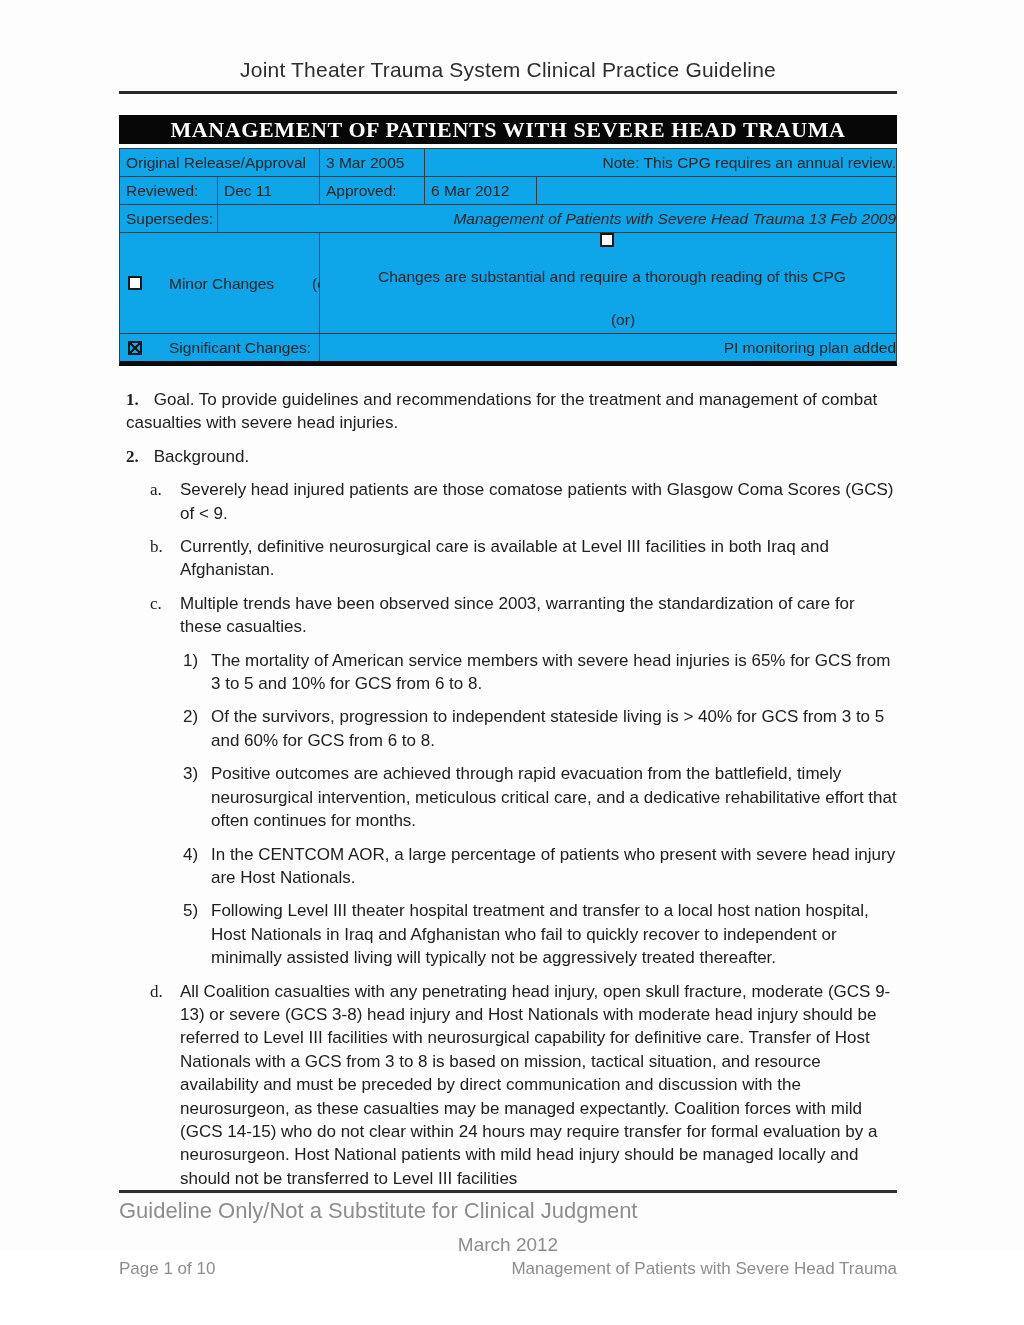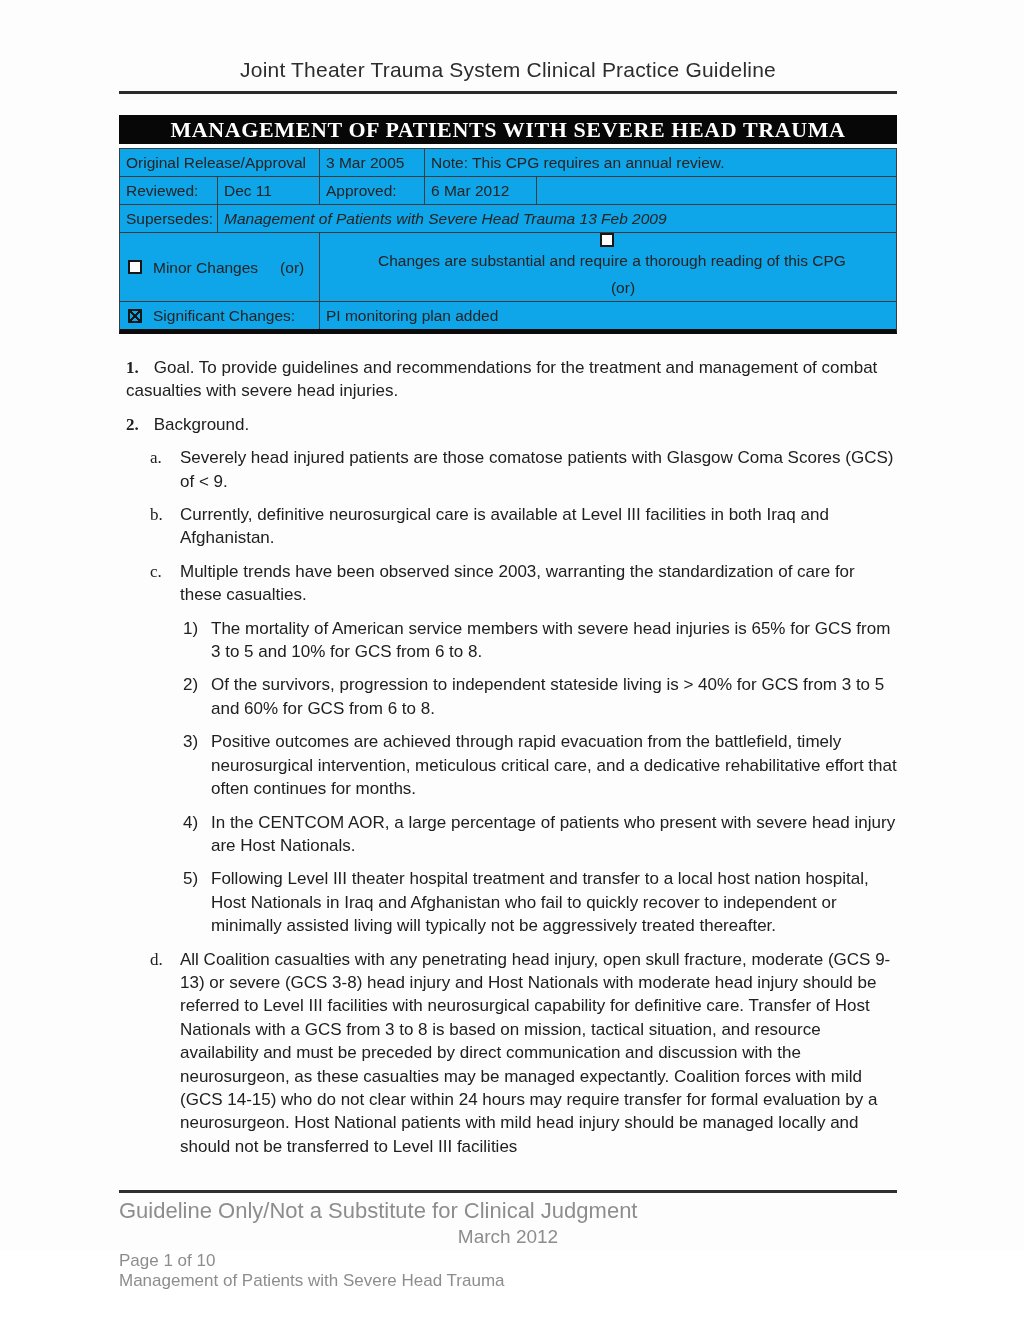--- a/index.html
+++ b/index.html
@@ -11,46 +11,46 @@
   .doc-title { margin-top:58px; text-align:center; font-size:21px; color:#2d2d2d; letter-spacing:0.2px; }
   .title-rule { margin-top:9px; height:3px; background:#2a2a2a; }
 
   .banner { margin-top:21px; background:#070707; color:#ffffff; height:29px; line-height:29px; text-align:center;
             font-family:"Liberation Serif", serif; font-weight:bold; font-size:22px; letter-spacing:0.6px; }
 
   .meta-table { margin-top:4px; border:1px solid #3c3c3c; border-bottom:5px solid #0b0b0b; background:#0ea5e9;
                 display:grid; grid-template-columns:98px 102px 105px 112px 1fr; font-size:15.5px; color:#242424; }
   .cell { min-height:27px; line-height:27px; padding:0 0 0 6px; border-right:1px solid #3c3c3c; border-bottom:1px solid #3c3c3c;
           white-space:nowrap; overflow:hidden; }
-  .cell.last { border-right:none; }
+  .cell.last { border-right:none;text-align:right; }
   .cell.botrow { border-bottom:none; }
   .span2 { grid-column:span 2; }
   .span3 { grid-column:span 3;flex-direction:column; }
   .span4 { grid-column:span 4;font-style:italic; }
-  .chkcell { display:flex; align-items:center; gap:0; padding-left:8px; }
+  .chkcell { display:flex; align-items:center; gap:16px; padding-left:8px; }
   .checkbox { width:14px; height:14px; border:2px solid #161616; display:inline-block; flex:0 0 14px; margin-right:11px; background:#fdfdfd; }
   .checkbox.checked { background:
       linear-gradient(45deg, transparent 42%, #161616 42%, #161616 58%, transparent 58%),
       linear-gradient(-45deg, transparent 42%, #161616 42%, #161616 58%, transparent 58%); }
   .orgap { margin-left:22px; }
 
   .body-section { margin-top:22px; }
   .li { margin-bottom:10px; font-size:17px; line-height:23.4px; color:#202020; }
   .lvl0 { padding-left:7px; }
   .lvl0 .mk { font-weight:bold; font-family:"Liberation Serif", serif; margin-right:15px; }
   .lvl1 { display:flex; margin-left:31px; }
   .lvl1 .mk { flex:0 0 30px; font-family:"Liberation Serif", serif; }
   .lvl2 { display:flex; margin-left:64px; }
   .lvl2 .mk { flex:0 0 28px; }
 
   .footer { position:absolute; left:119px; width:778px; top:1190px; color:#8d8d8d; }
   .footer-rule { height:3px; background:#2f2f2f; }
   .footer-disclaimer { margin-top:5px; text-align:left; font-size:22px; }
-  .footer-date { margin-top:2px; text-align:center; font-size:19px; }
-  .footer-row { margin-top:3px; display:flex; justify-content:space-between; font-size:17px;flex-direction:column; }
+  .footer-date { margin-top:10px; text-align:center; font-size:19px; }
+  .footer-row { margin-top:3px; display:flex; justify-content:space-between; font-size:17px; }
 </style>
 </head>
 <body>
 
 <div class="page">
   <div class="content">
 
     <div class="doc-title">Joint Theater Trauma System Clinical Practice Guideline</div>
     <div class="title-rule"></div>
 

